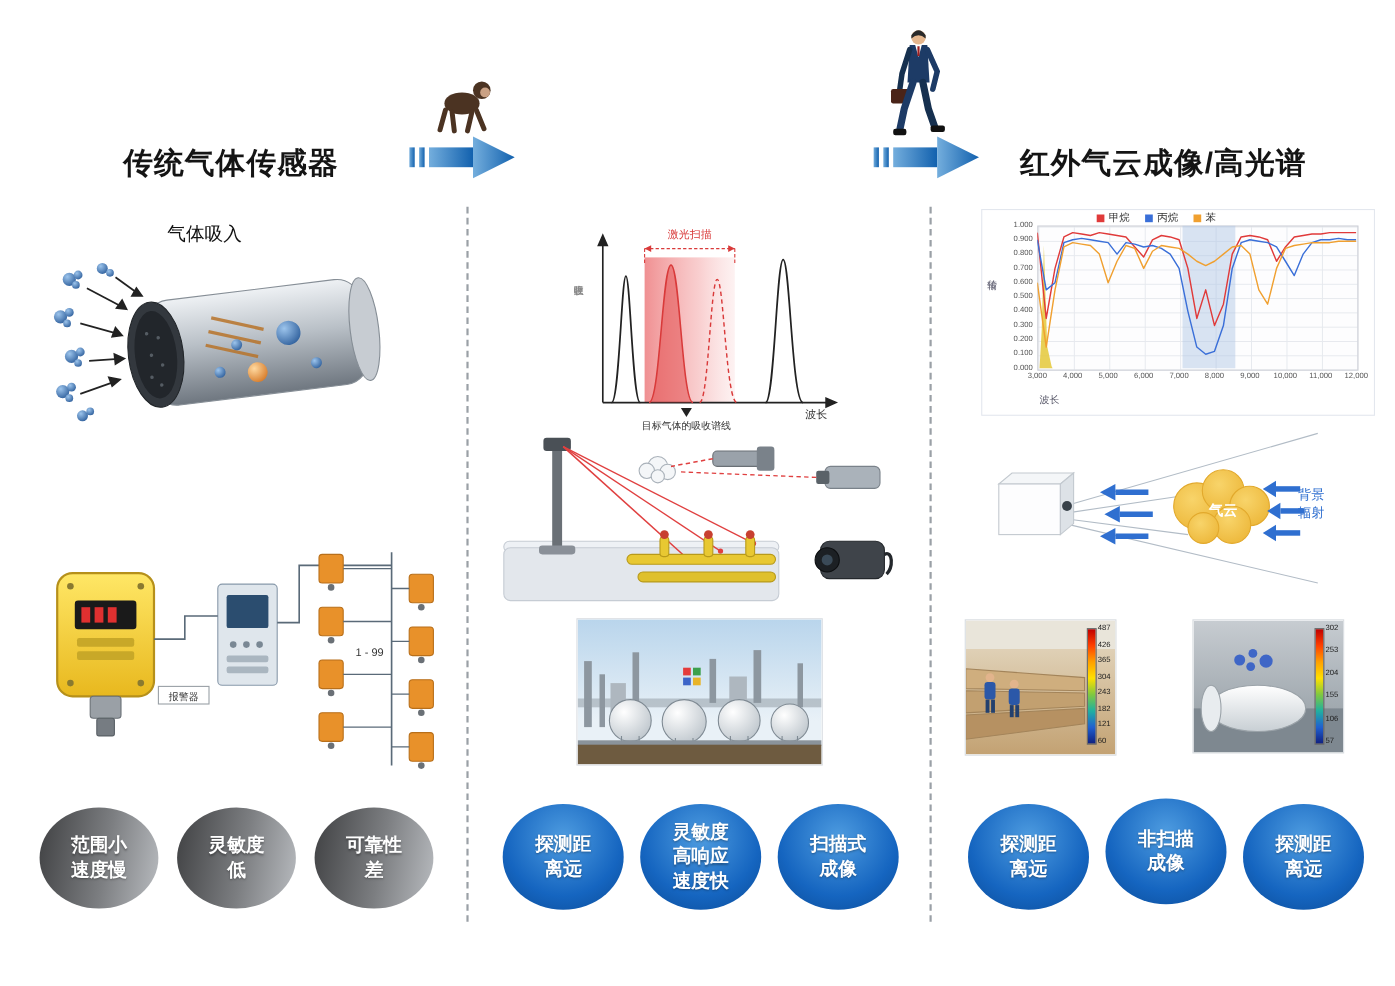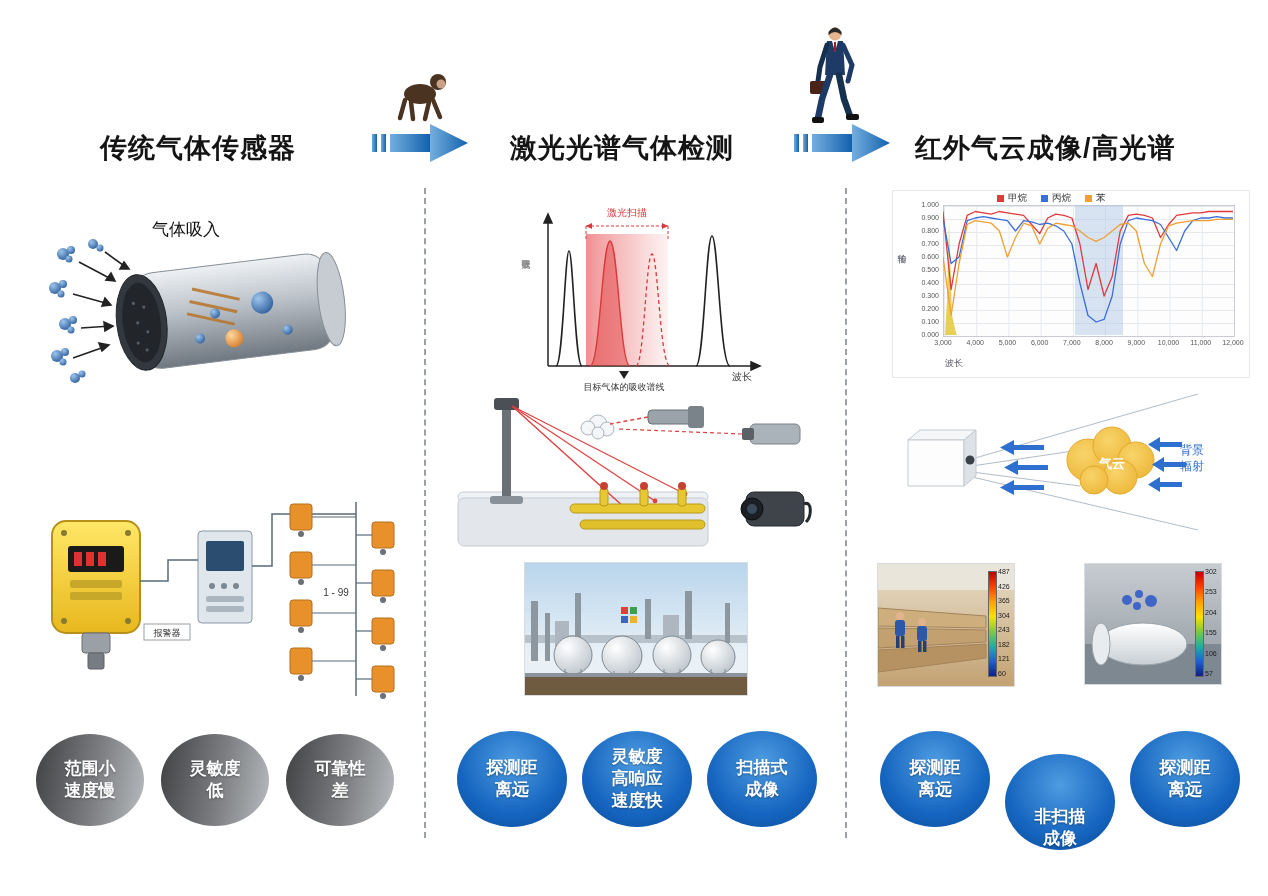--- a/index.html
+++ b/index.html
@@ -1,19 +1,19 @@
 <!DOCTYPE html>
 <html><head>
 <meta charset="utf-8">
 <style>
   html,body{margin:0;padding:0;background:#fff;}
   body{font-family:"Liberation Sans","DejaVu Sans",sans-serif;color:#111;}
   .canvas{position:relative;width:1268px;height:896px;background:#fff;overflow:hidden;}
   .abs{position:absolute;}
-  .stage-title{font-size:27px;font-weight:bold;color:#141414;text-align:left;letter-spacing:1px;}
+  .stage-title{font-size:27px;font-weight:bold;color:#141414;text-align:center;letter-spacing:1px;}
   .divider{border-left:2px dashed #9aa0a6;width:0;}
   .gas-label{font-size:17px;color:#111;}
   .caption{font-size:19px;line-height:27px;color:#111;}
   
   .badge{width:108px;height:92px;border-radius:50%;display:flex;flex-direction:column;align-items:center;justify-content:center;
          color:#fff;font-weight:bold;font-size:17px;line-height:22px;text-align:center;text-shadow:0 1px 2px rgba(0,0,0,.35);}
   .badge.gray{background:linear-gradient(100deg,#3f4042 0%,#7c7e81 55%,#b9bcc0 100%);align-items:center;}
   .badge.blue{background:radial-gradient(circle at 50% 32%,#4e9ce0 0%,#1565c0 62%,#0b4a94 100%);}
   
   .ir-chart{width:356px;height:186px;border:1px solid #e3e7ee;background:#fff;margin-left:16px;}
@@ -38,21 +38,20 @@
   .cbar-labels span{font-size:7px;line-height:8px;color:#1c1c1c;}
   .mid-ylabel{writing-mode:vertical-rl;font-size:9px;color:#888;}
   .photo{border:1px solid #d9dde2;overflow:hidden;}
 </style>
 </head>
 <body>
 
 <div class="canvas">
 
   <div class="abs stage-title" style="left:100px;top:130px;width:220px;">传统气体传感器</div>
-  <div class="abs stage-title" style="left:510px;top:130px;width:250px;">激光光谱气体检测</div>
   <div class="abs stage-title" style="left:915px;top:130px;width:285px;">红外气云成像/高光谱</div>
 
   <div class="abs" style="left:393px;top:62px;width:58px;height:62px;">
     <svg viewBox="0 0 58 62" width="58" height="62">
       <ellipse cx="27" cy="32" rx="16" ry="10" fill="#4b3322"></ellipse>
       <circle cx="45" cy="20" r="8" fill="#4b3322"></circle>
       <circle cx="48" cy="22" r="4.5" fill="#caa184"></circle>
       <path d="M12,38 L7,56" stroke="#4b3322" stroke-width="4.5" stroke-linecap="round" fill="none"></path>
       <path d="M18,40 L20,57" stroke="#4b3322" stroke-width="4.5" stroke-linecap="round" fill="none"></path>
       <path d="M36,40 L32,57" stroke="#4b3322" stroke-width="4.5" stroke-linecap="round" fill="none"></path>
@@ -103,21 +102,21 @@
       <rect x="0" y="12" width="5" height="18" fill="url(#agrad2)"></rect>
       <rect x="9" y="12" width="5" height="18" fill="url(#agrad2)"></rect>
       <rect x="18" y="12" width="40" height="18" fill="url(#agrad2)"></rect>
       <polygon points="58,2 96,21 58,40" fill="url(#agrad2)"></polygon>
     </svg>
   </div>
 
   <div class="abs divider" style="left:424px;top:188px;height:650px;"></div>
   <div class="abs divider" style="left:845px;top:188px;height:650px;"></div>
 
-  <div class="abs gas-label" style="left:152px;top:218px;">气体吸入</div>
+  <div class="abs gas-label" style="left:152px;top:201px;">气体吸入</div>
 
   <div class="abs" style="left:45px;top:236px;width:325px;height:150px;">
     <svg viewBox="0 0 325 150" width="325" height="150">
       <defs>
         <linearGradient id="metal" x1="0" y1="0" x2="0" y2="1">
           <stop offset="0" stop-color="#eef1f4"></stop>
             <stop offset="0.45" stop-color="#b9c0c7"></stop>
             <stop offset="1" stop-color="#6f7780"></stop>
         </linearGradient>
         <radialGradient id="blueg" cx="0.35" cy="0.3" r="0.9">
@@ -620,21 +619,21 @@
         <span>155</span>
         <span>106</span>
         <span>57</span>
       </div>
   </div>
 
   <div class="abs badge blue" style="left:880px;top:731px;width:110px;height:96px;">
     <div>探测距</div>
     <div>离远</div>
   </div>
-  <div class="abs badge blue" style="left:1005px;top:754px;width:110px;height:96px;justify-content:flex-end;">
+  <div class="abs badge blue" style="left:1005px;top:726px;width:110px;height:96px;">
     <div>非扫描</div>
     <div>成像</div>
   </div>
   <div class="abs badge blue" style="left:1130px;top:731px;width:110px;height:96px;">
     <div>探测距</div>
     <div>离远</div>
   </div>
 
 </div>
 

